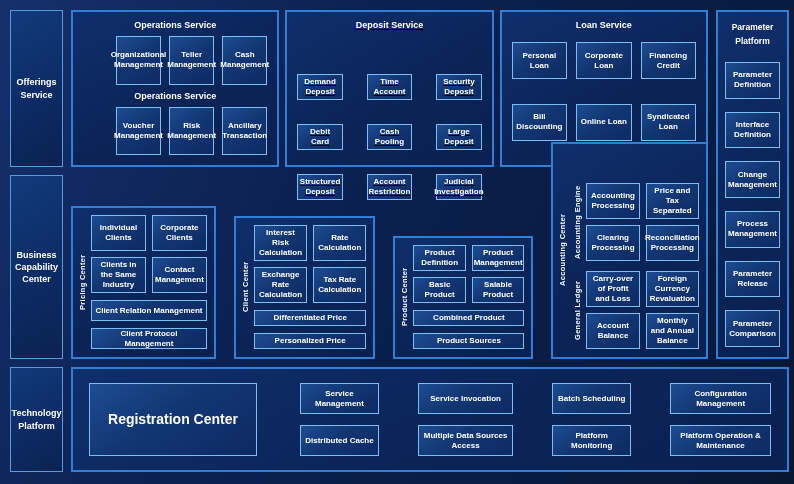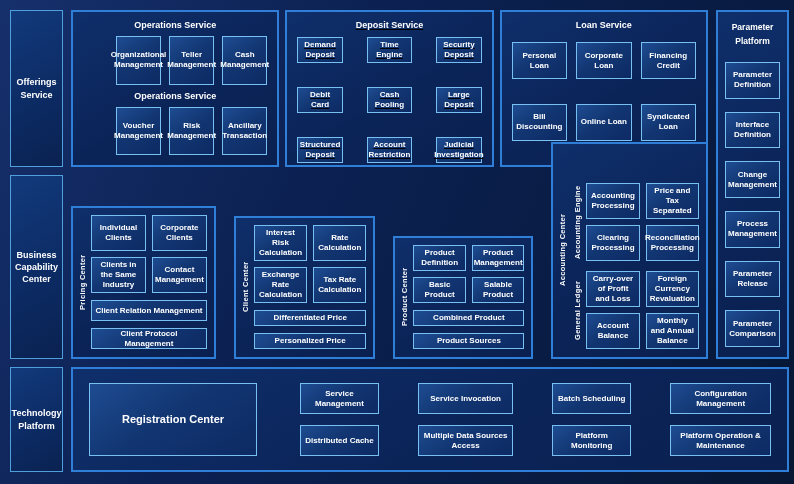--- a/index.html
+++ b/index.html
@@ -41,21 +41,21 @@
     color: #fff; font-weight: bold; font-size: 8px; line-height: 1.25;
     display: flex; align-items: center; justify-content: center;
     text-align: center; padding: 2px 3px; min-width: 0; min-height: 0;
   }
   
   .ops { flex: 1; display: flex; flex-direction: column; padding: 8px 10px 10px; gap: 6px; }
   .hrow { display: flex; gap: 8px; flex: 1; padding-left: 33px; }
   .hrow .box { flex: 1; }
   
   .dep { flex: 1; display: flex; flex-direction: column; padding: 8px 10px 10px; gap: 7px; text-decoration: underline; }
-  .grid9 { flex: 1; display: grid; grid-template-columns: repeat(3, 1fr); grid-template-rows: repeat(3, 1fr); gap: 24px; }
+  .grid9 { flex: 1; display: grid; grid-template-columns: repeat(3, 1fr); grid-template-rows: repeat(3, 1fr); gap: 24px; margin-top: 37px; }
   
   .loanp { flex: 1; display: flex; flex-direction: column; padding: 8px 10px 12px; }
   .loan-rows { flex: 1; display: flex; flex-direction: column; justify-content: space-around; }
   .loan-row { display: flex; gap: 9px; height: 37px; }
   .loan-row .box { flex: 1; }
   
   .param {
     grid-column: 3; grid-row: 1 / 3;
     display: flex; flex-direction: column; align-items: stretch;
     padding: 8px 7px 10px; gap: 13px;
@@ -77,21 +77,21 @@
   .wide { flex: 38; }
   
   .acc-col { flex: 1; display: flex; flex-direction: column; gap: 10px; min-width: 0; margin-top: 32px; }
   .acc-section { flex: 1; display: flex; gap: 2px; min-height: 0; }
   .acc-grid { flex: 1; display: grid; grid-template-columns: repeat(2, 1fr); grid-template-rows: repeat(2, 1fr); gap: 6px; }
   
   .bottom-panel {
     grid-column: 2 / 4; grid-row: 3;
     display: flex; padding: 14px 16px; gap: 18px;
   }
-  .reg-box { flex: 0 0 168px; font-size: 11px; }
+  .reg-box { flex: 0 0 168px; font-size: 14px; }
   .bottom-grid { flex: 1; display: grid; grid-template-columns: 0.95fr 1.1fr 0.95fr 1.15fr; grid-template-rows: 1fr 1fr; column-gap: 14px; row-gap: 11px; }
   .bottom-grid .box { font-size: 8px; margin-left: 25px; }
 </style>
 </head>
 <body>
 
 <div class="page">
 
   <div class="side-box" style="grid-column:1;grid-row:1;">
     <span>Offerings Service</span>
@@ -111,21 +111,21 @@
         <div class="box">Voucher Management</div>
         <div class="box">Risk Management</div>
         <div class="box">Ancillary Transaction</div>
       </div>
     </div>
 
     <div class="panel dep">
       <div class="panel-title">Deposit Service</div>
       <div class="grid9">
         <div class="box">Demand Deposit</div>
-        <div class="box">Time Engine</div>
+        <div class="box">Time Account</div>
         <div class="box">Security Deposit</div>
         <div class="box">Debit Card</div>
         <div class="box">Cash Pooling</div>
         <div class="box">Large Deposit</div>
         <div class="box">Structured Deposit</div>
         <div class="box">Account Restriction</div>
         <div class="box">Judicial Investigation</div>
       </div>
     </div>
 

